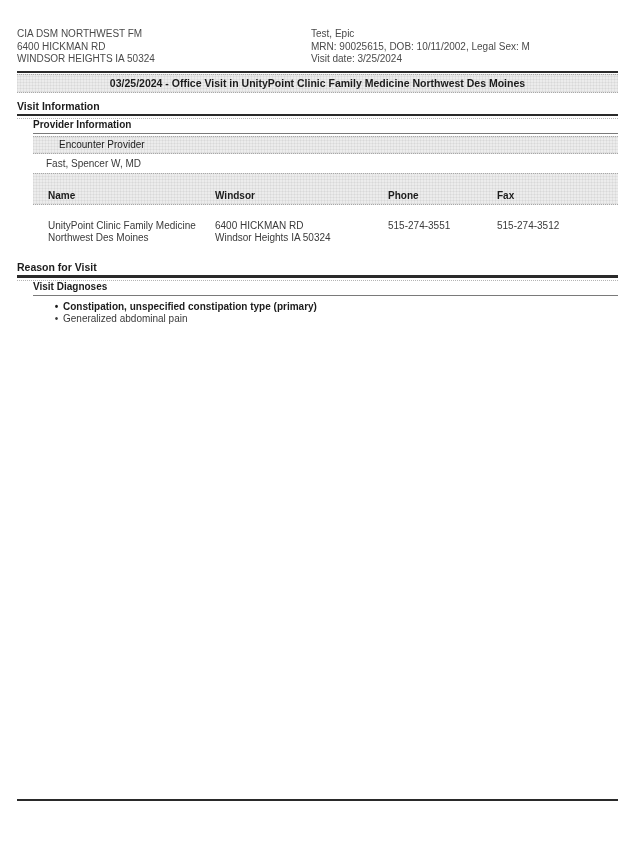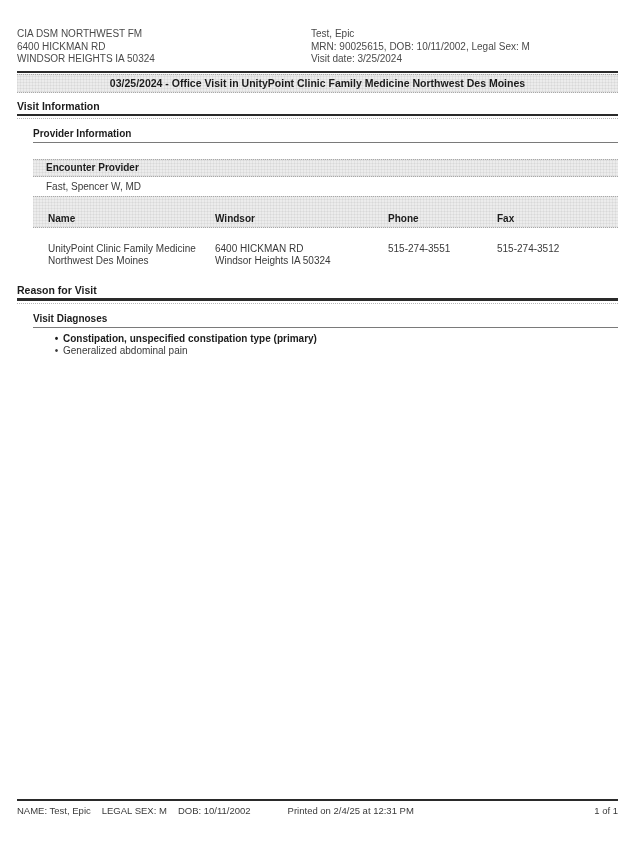--- a/index.html
+++ b/index.html
@@ -39,28 +39,28 @@
     color:#1c1c1c;
     padding:2px 0 3px;
   }
 
   
   .section-head { font-weight:bold; font-size:10.5px; color:#1c1c1c; margin-top:7px; }
   .indent { margin-left:16px; }
 
   .subsection-head {
     font-weight:bold; font-size:10px; color:#1c1c1c;
-    margin-top:9px; padding-bottom:3px;
+    padding-bottom:3px;
     border-bottom:1px solid #7a7a7a;
   }
 
   .shaded-row {
-    margin-top:16px;
-    padding:2px 0 3px 13px;
-    font-weight:bold; font-size:10px; color:#1c1c1c;
+    margin-top:2px;
+    padding:2px 0 3px 26px;
+    font-weight:normal; font-size:10px; color:#1c1c1c;
   }
   .value-line { padding:4px 0 1px 13px; font-size:10px; }
 
   .dept-head { font-weight:bold; font-size:10px; color:#1c1c1c; margin-top:12px; }
   .dept-grid { display:grid; grid-template-columns:182px 173px 109px 1fr; font-size:10px; }
   .dept-grid .c1 { padding-left:15px; }
   .dept-grid.hrow { margin-top:3px; padding:16px 0 3px; font-weight:bold; color:#1c1c1c; }
   .dept-grid.drow { margin-top:15px; line-height:12px; }
 
   .diag-list { margin-top:5px; }
@@ -150,20 +150,13 @@
         <span class="bullet">•</span>
         <span>Generalized abdominal pain</span>
       </div>
     </div>
   </div>
 
 </div>
 
 <div class="footer">
   <div class="footer-rule"></div>
-  <div class="footer-row">
-    <span class="seg">NAME: Test, Epic</span>
-    <span class="seg">LEGAL SEX: M</span>
-    <span class="seg">DOB: 10/11/2002</span>
-    <span class="printed">Printed on 2/4/25 at 12:31 PM</span>
-    <span class="pageno">1 of 1</span>
-  </div>
 </div>
 
 </body></html>

